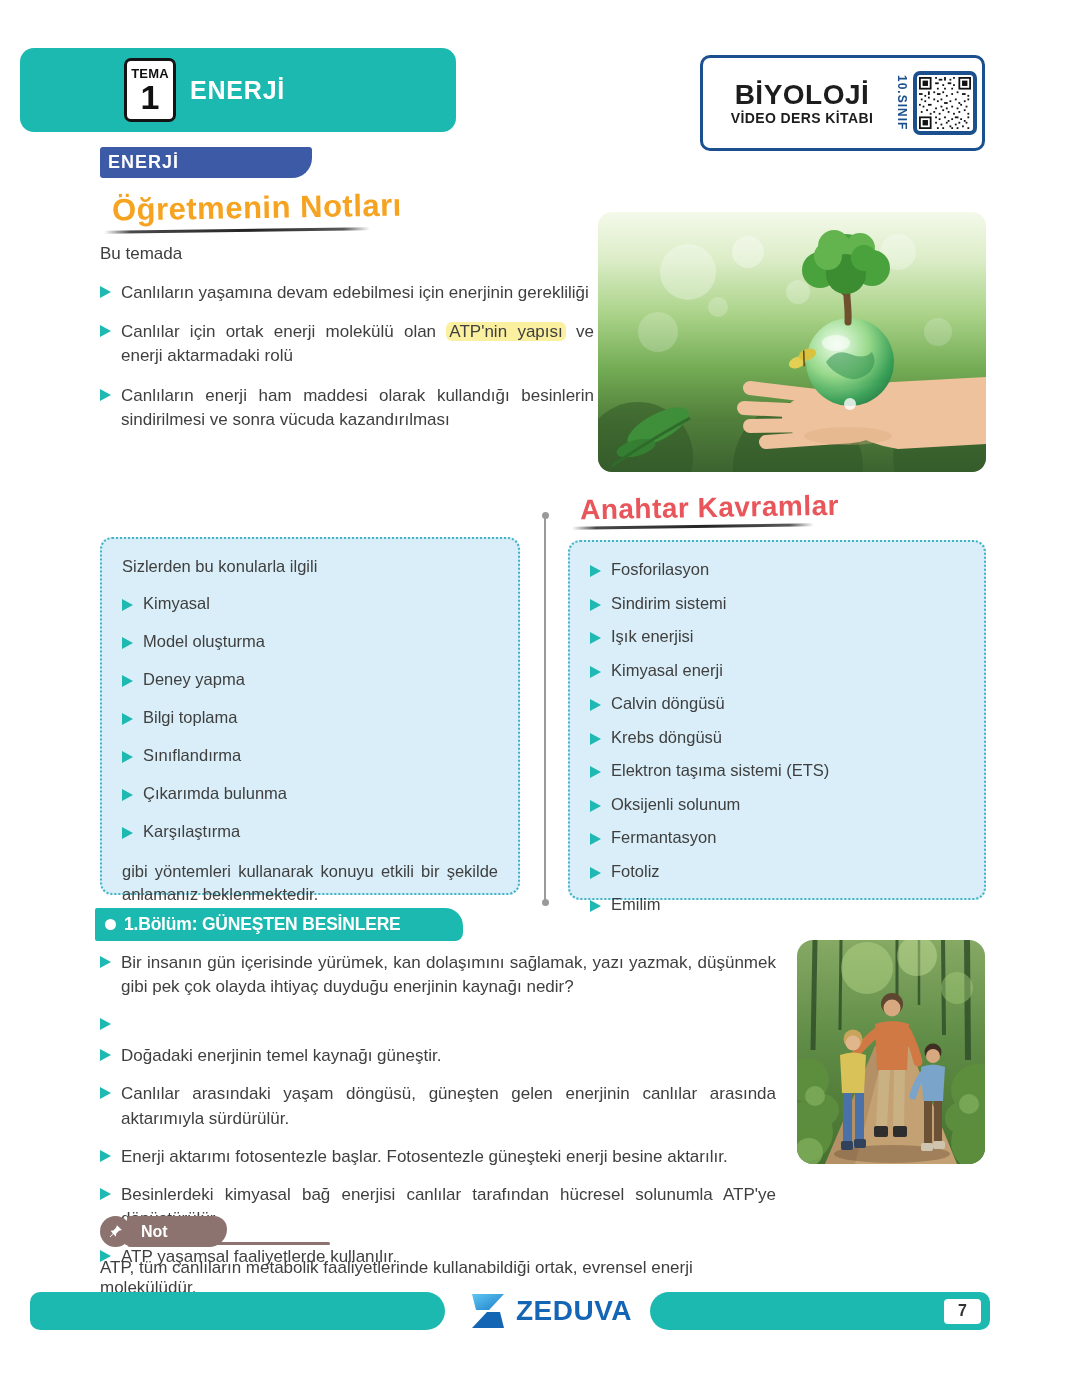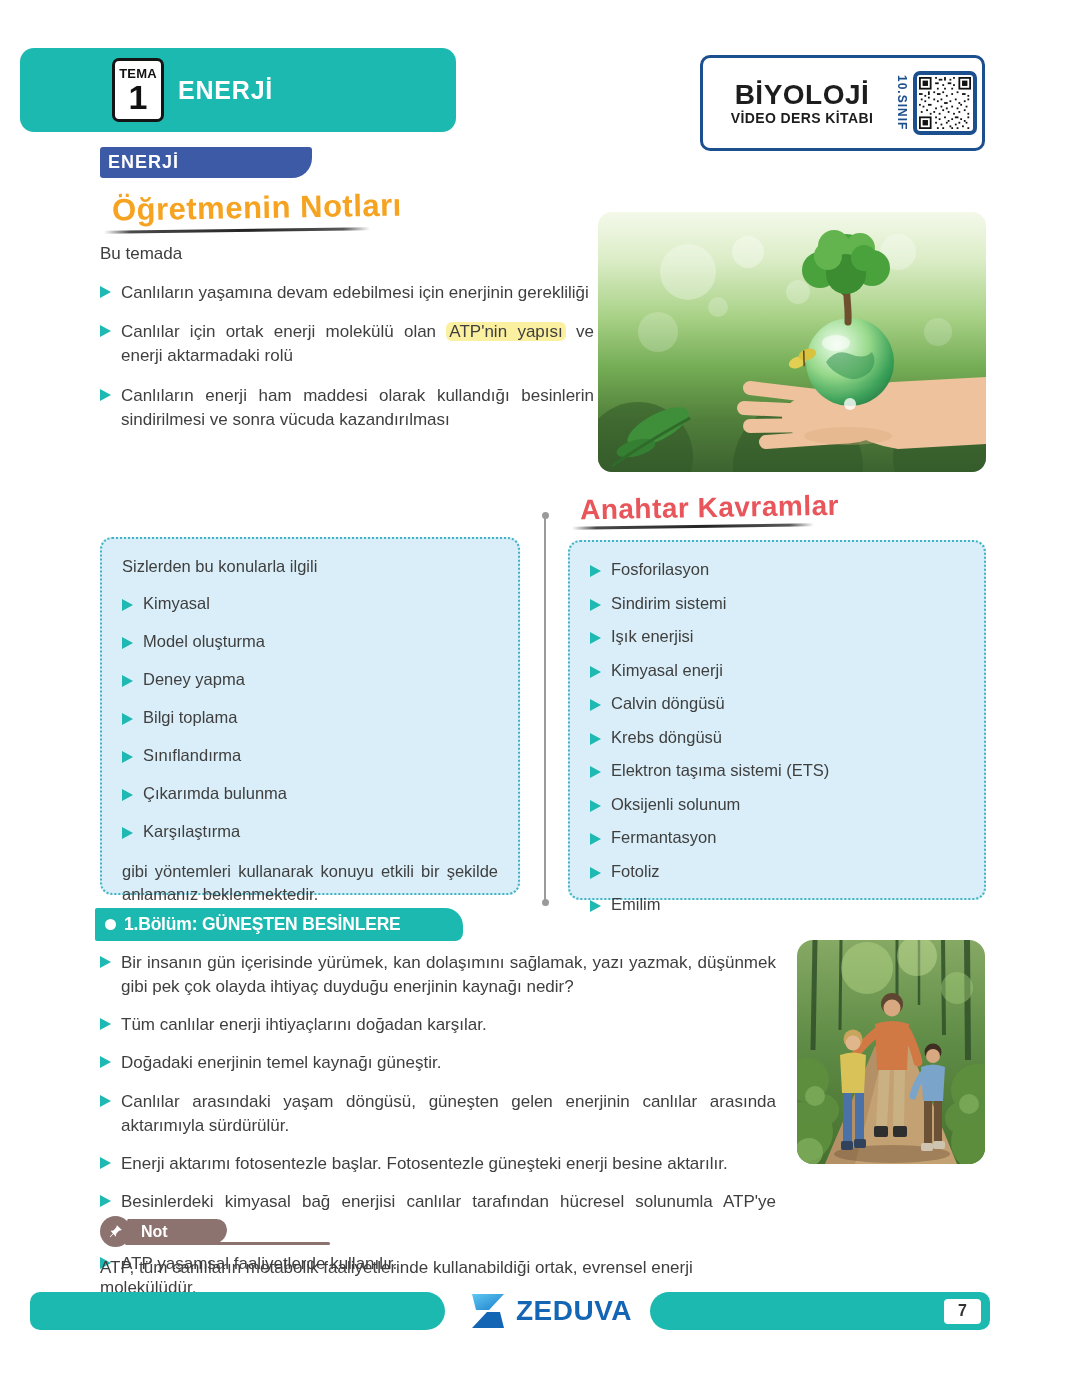--- a/index.html
+++ b/index.html
@@ -1,21 +1,21 @@
 <!DOCTYPE html>
 <html><head>
 <meta charset="utf-8">
 <style>
   * { box-sizing: border-box; margin: 0; padding: 0; }
   body { background:#ffffff; font-family:"Liberation Sans", sans-serif; }
   .page { position:relative; width:1080px; height:1375px; background:#ffffff; color:#3f3f3f; overflow:hidden; margin:0 auto; }
 
   
   .top-banner { position:absolute; left:20px; top:48px; width:436px; height:84px;
-    background:#1cb9b1; border-radius:14px; display:flex; align-items:center; }
+    background:#1cb9b1; border-radius:14px; display:flex; align-items:center;padding-left:12px; }
   .tema-box { margin-left:92px; width:52px; height:64px; background:#fff; border:3px solid #141414;
     border-radius:7px; display:flex; flex-direction:column; align-items:center; justify-content:center; }
   .tema-label { font-size:13px; font-weight:900; color:#111; letter-spacing:0.2px; line-height:1; }
   .tema-num { font-size:34px; font-weight:900; color:#111; line-height:1; }
   .tema-title { margin-left:14px; color:#fff; font-size:25px; font-weight:800; letter-spacing:0.8px; }
 
   
   .badge { position:absolute; left:700px; top:55px; width:285px; height:96px; background:#fff;
     border:3px solid #1c4f8e; border-radius:10px; display:flex; align-items:center; padding:4px 5px 4px 10px; }
   .badge-text { flex:1; text-align:center; }
@@ -87,21 +87,21 @@
   
   .section-body { position:absolute; left:100px; top:951px; width:676px; font-size:17px; line-height:1.42; }
   .section-body .b-row { margin-bottom:14px; }
 
   
   .note-badge { position:absolute; left:100px; top:1216px; display:flex; align-items:center; }
   .note-circle { width:31px; height:31px; border-radius:50%; background:#8d7370; display:flex;
     align-items:center; justify-content:center; flex:0 0 auto; z-index:2; }
   .note-circle svg { width:17px; height:17px; }
   .note-label { margin-left:-4px; background:#8d7370; color:#fff; font-weight:800; font-size:16px;
-    width:100px; height:25px; display:flex; align-items:center; padding-left:14px;
+    width:100px; height:31px; display:flex; align-items:center; padding-left:14px;
     border-radius:4px 16px 22px 4px; }
   .note-line { position:absolute; left:125px; top:1242px; width:205px; height:3px; background:#8d7370; border-radius:2px; }
   .note-text { position:absolute; left:100px; top:1258px; width:690px; font-size:17px; }
 
   
   .footer-bar { position:absolute; top:1292px; height:38px; background:#1cb9b1; }
   .footer-bar.left { left:30px; width:415px; border-radius:10px 19px 19px 10px; }
   .footer-bar.right { left:650px; width:340px; border-radius:19px 10px 10px 19px;
     display:flex; align-items:center; justify-content:flex-end; padding-right:9px; }
   .page-num-box { width:37px; height:25px; background:#fff; border-radius:4px; display:flex;
@@ -417,21 +417,20 @@
     <span class="section-title">1.Bölüm: GÜNEŞTEN BESİNLERE</span>
   </div>
 
   <div class="section-body">
     <div class="b-row">
         <span class="tri"></span>
         <p class="just">Bir insanın gün içerisinde yürümek, kan dolaşımını sağlamak, yazı yazmak, düşünmek gibi pek çok olayda ihtiyaç duyduğu enerjinin kaynağı nedir?</p>
       </div>
     <div class="b-row">
         <span class="tri"></span>
-        <p class="just">Tüm canlılar enerji ihtiyaçlarını doğadan karşılar.</p>
       </div>
     <div class="b-row">
         <span class="tri"></span>
         <p class="just">Doğadaki enerjinin temel kaynağı güneştir.</p>
       </div>
     <div class="b-row">
         <span class="tri"></span>
         <p class="just">Canlılar arasındaki yaşam döngüsü, güneşten gelen enerjinin canlılar arasında aktarımıyla sürdürülür.</p>
       </div>
     <div class="b-row">

